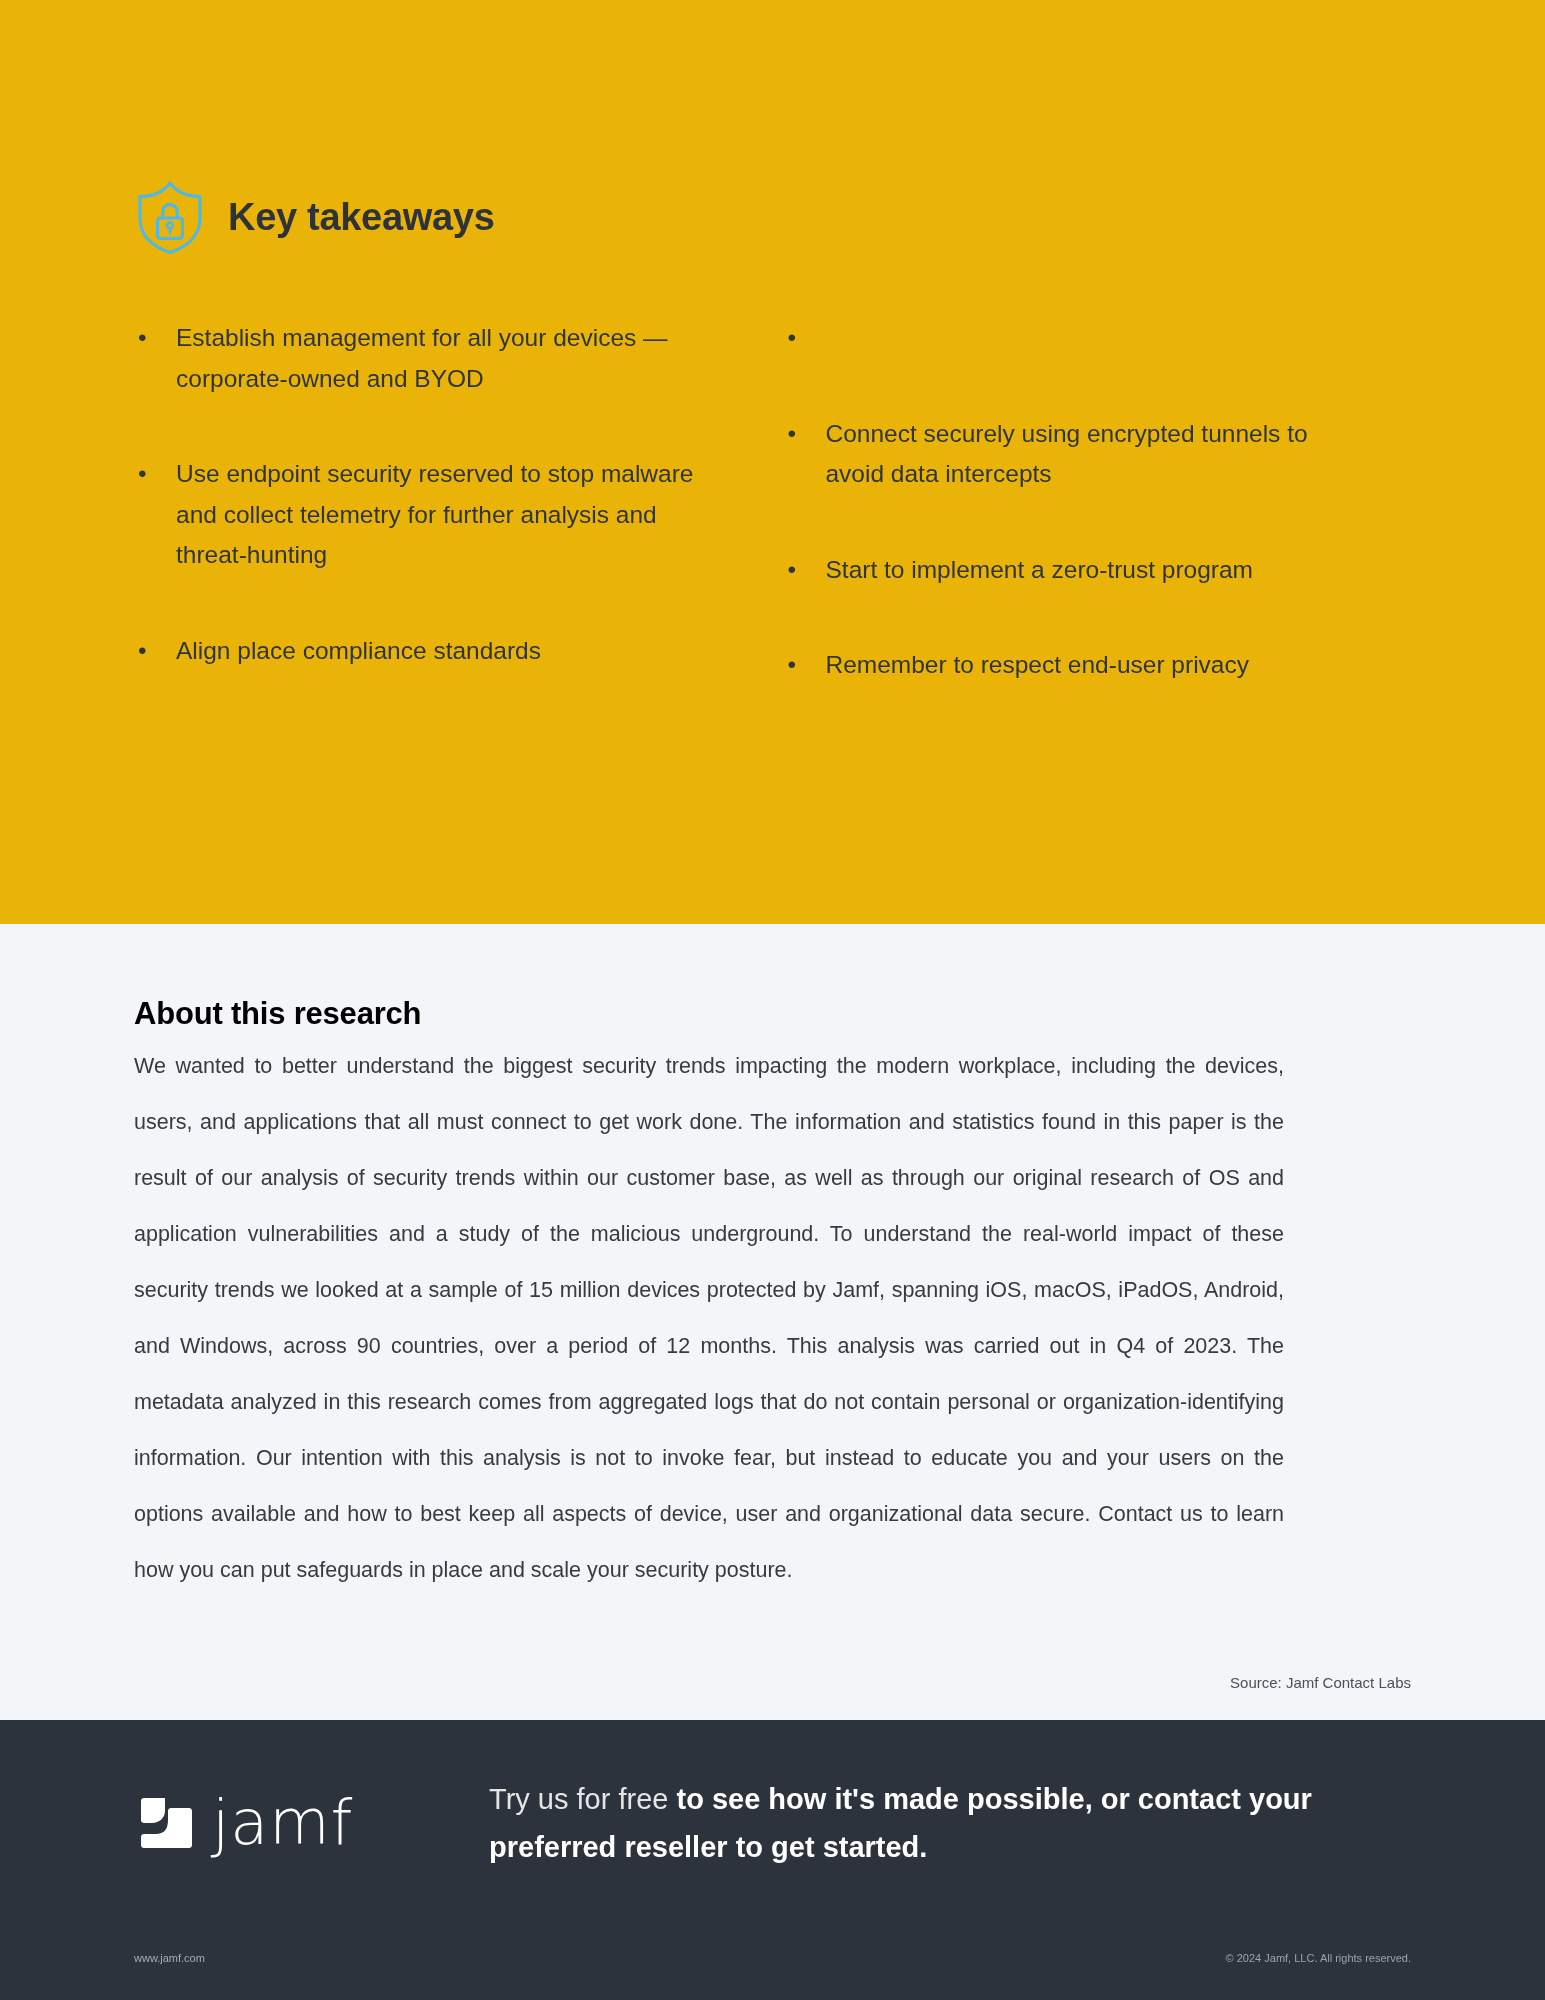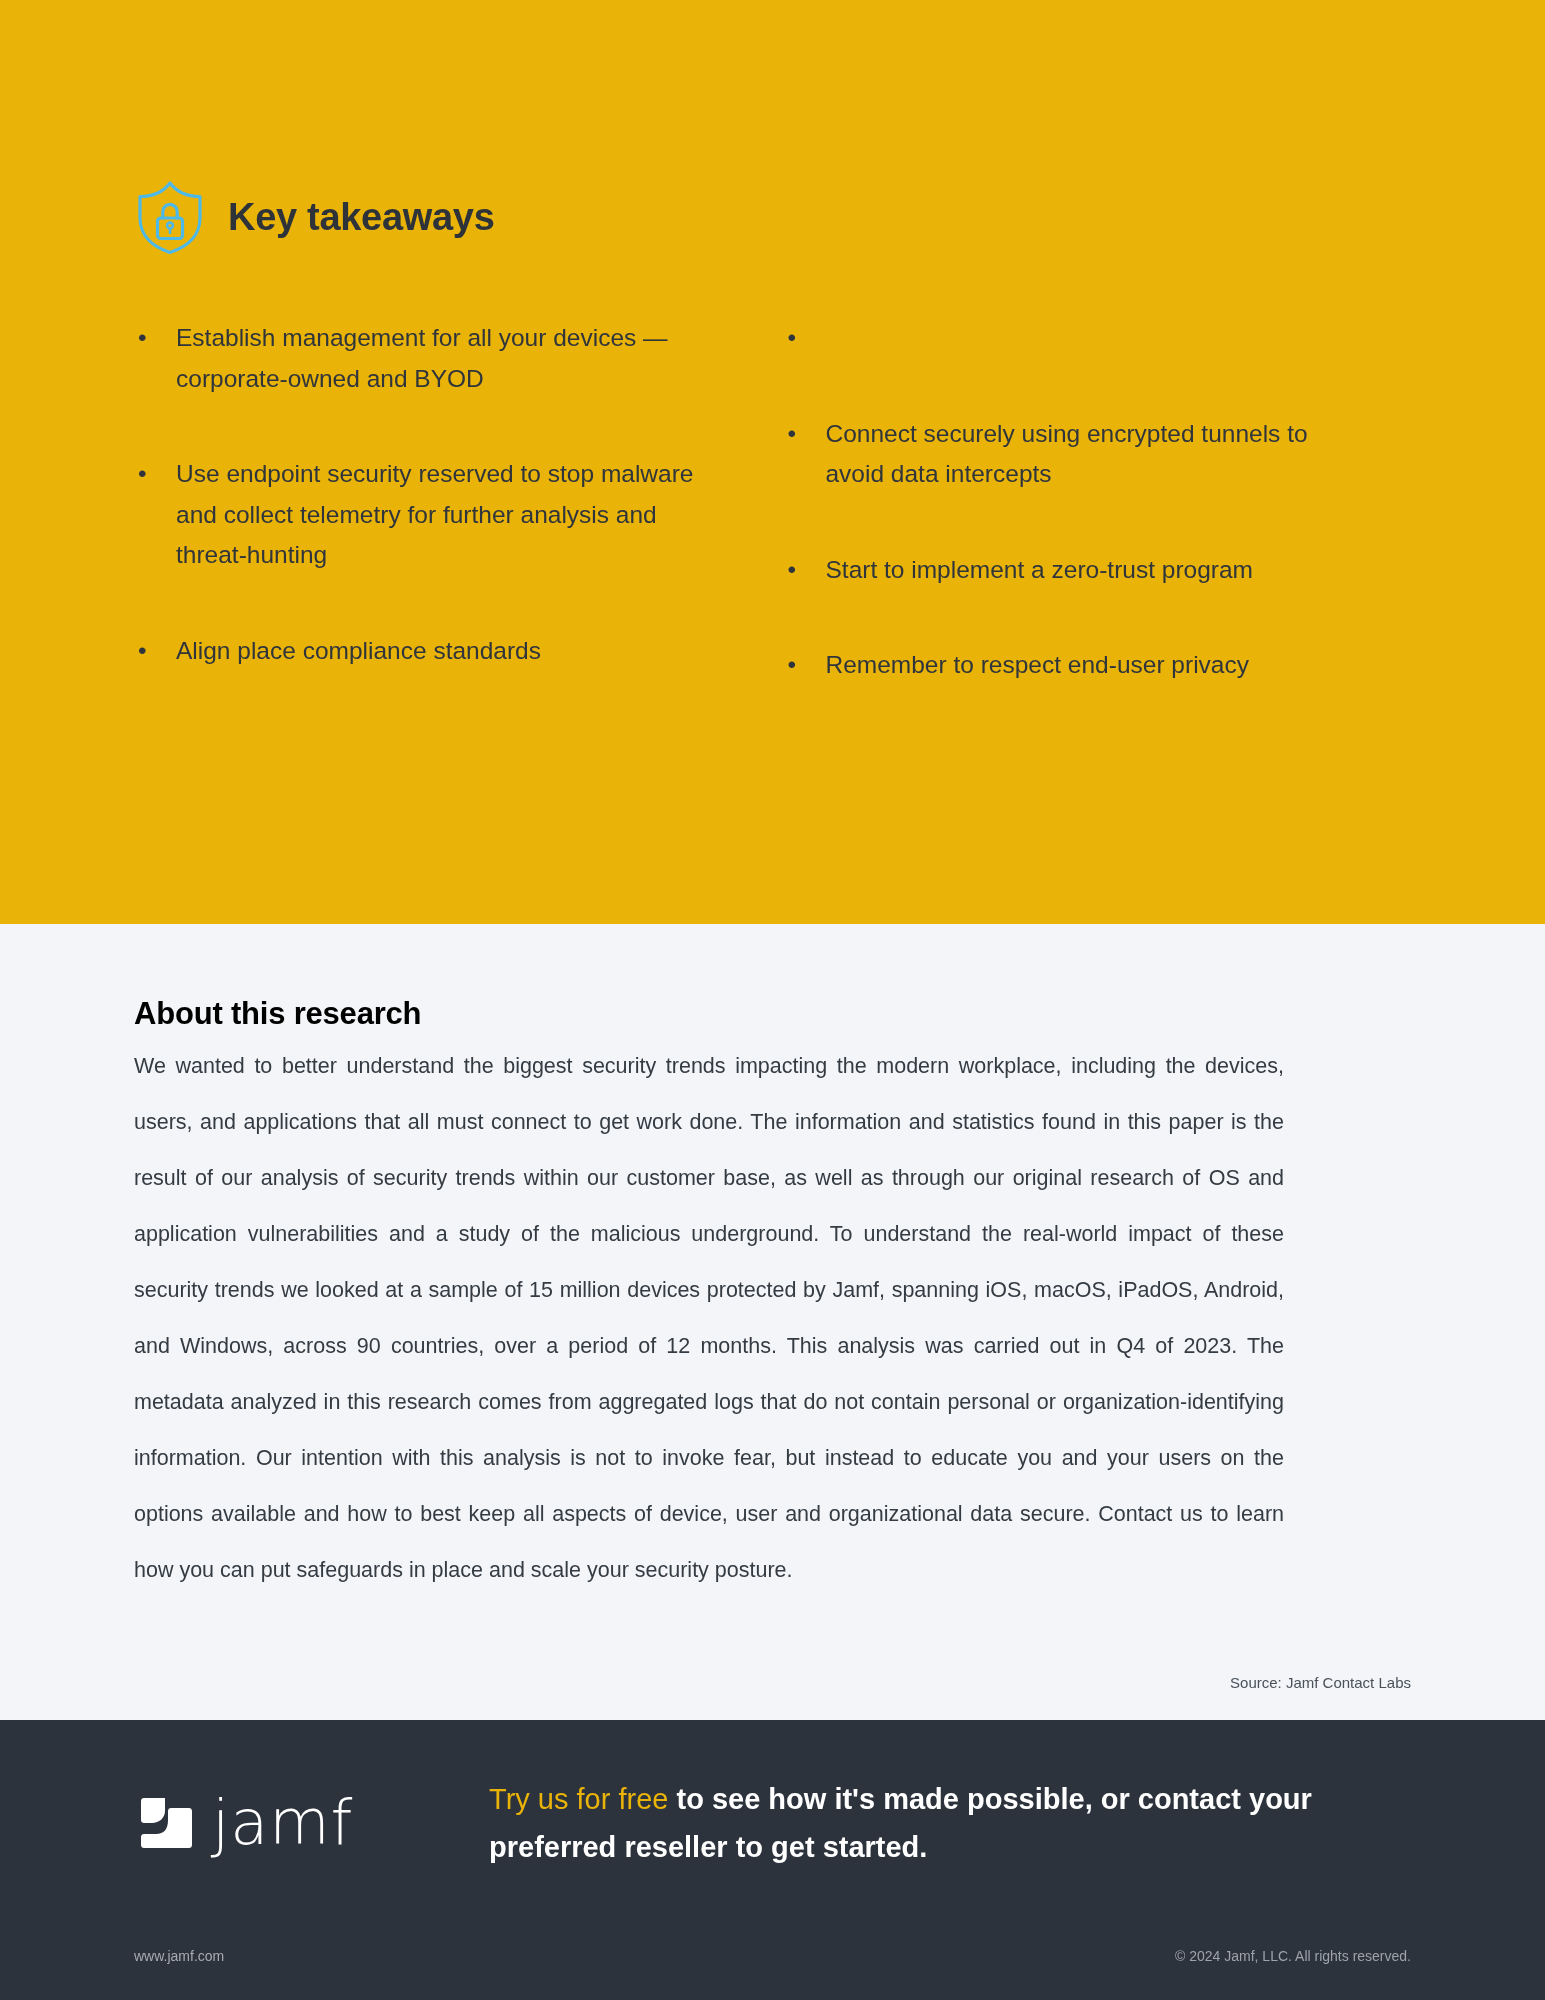--- a/index.html
+++ b/index.html
@@ -148,34 +148,34 @@
   }
   .footer-cta {
     font-size: 29px;
     line-height: 48px;
     font-weight: bold;
     color: #ffffff;
     max-width: 950px;
     margin-left: -5px;
   }
   .footer-cta .cta-link {
-    color: #eab308;
+    color: #e5e5e5;
     font-weight: normal;
     text-decoration: none;
     text-align: center;
   }
   .footer-bottom {
     position: absolute;
     left: 134px;
     right: 134px;
     bottom: 36px;
     display: flex;
     justify-content: space-between;
     align-items: center;
-    font-size: 14px;
+    font-size: 11px;
     color: #a7acb3;
   }
   .footer-url {
     color: #a7acb3;
     text-decoration: none;
   }
   .footer-copy {
     color: #9da3ab;
   }
 </style>

